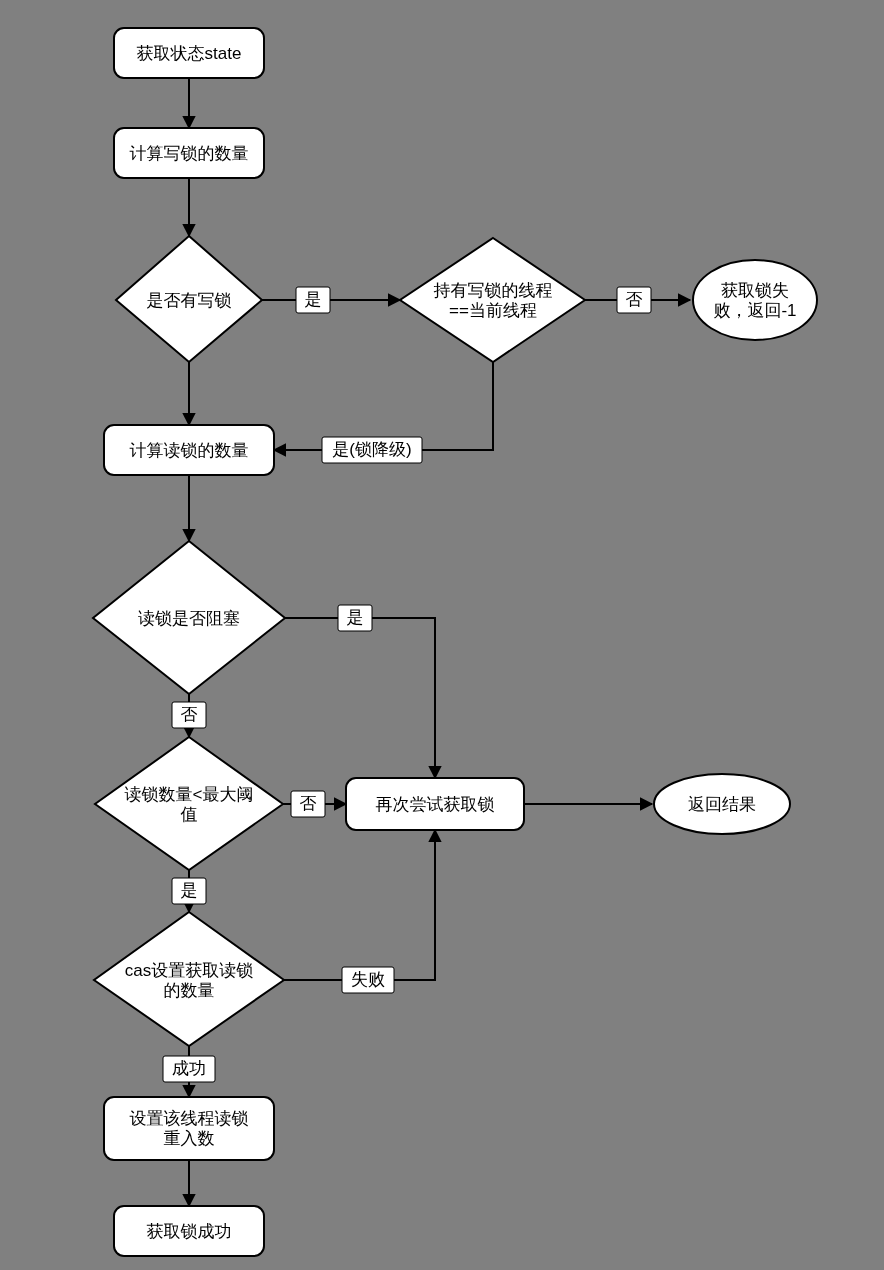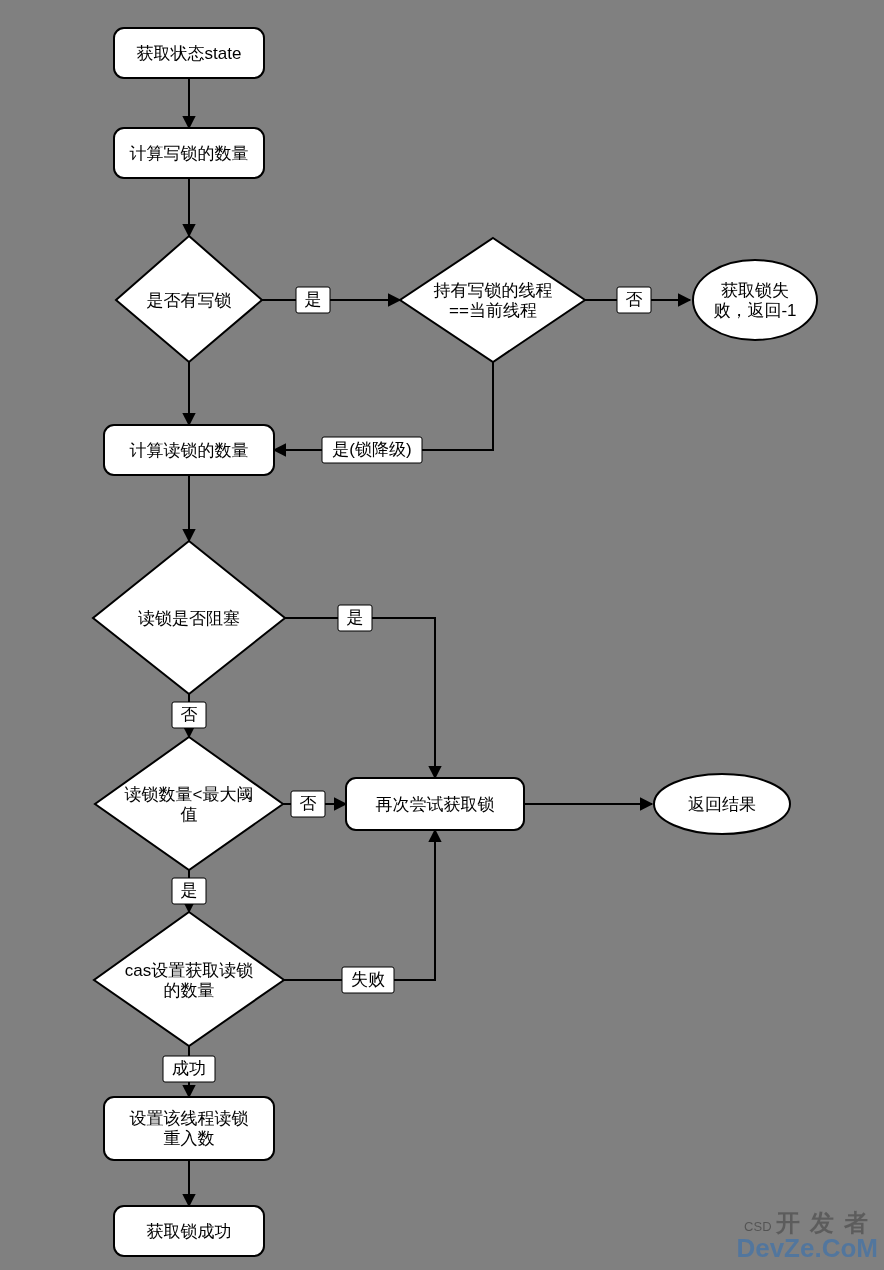--- a/index.html
+++ b/index.html
@@ -154,18 +154,13 @@
 
   <rect class="node-rect" x="104" y="1097" width="170" height="63"></rect>
   <text class="txt" x="189" y="1124" text-anchor="middle">设置该线程读锁</text>
   <text class="txt" x="189" y="1144" text-anchor="middle">重入数</text>
 
   <rect class="node-rect" x="114" y="1206" width="150" height="50"></rect>
   <text class="txt" x="189" y="1237" text-anchor="middle">获取锁成功</text>
 
 </svg>
 
-<div class="watermark">
-  <span class="tiny">CSD</span>
-  <span class="t">开发者</span><br>
-  <span class="b">DevZe.CoM</span>
-</div>
 </div>
 
 </body></html>

